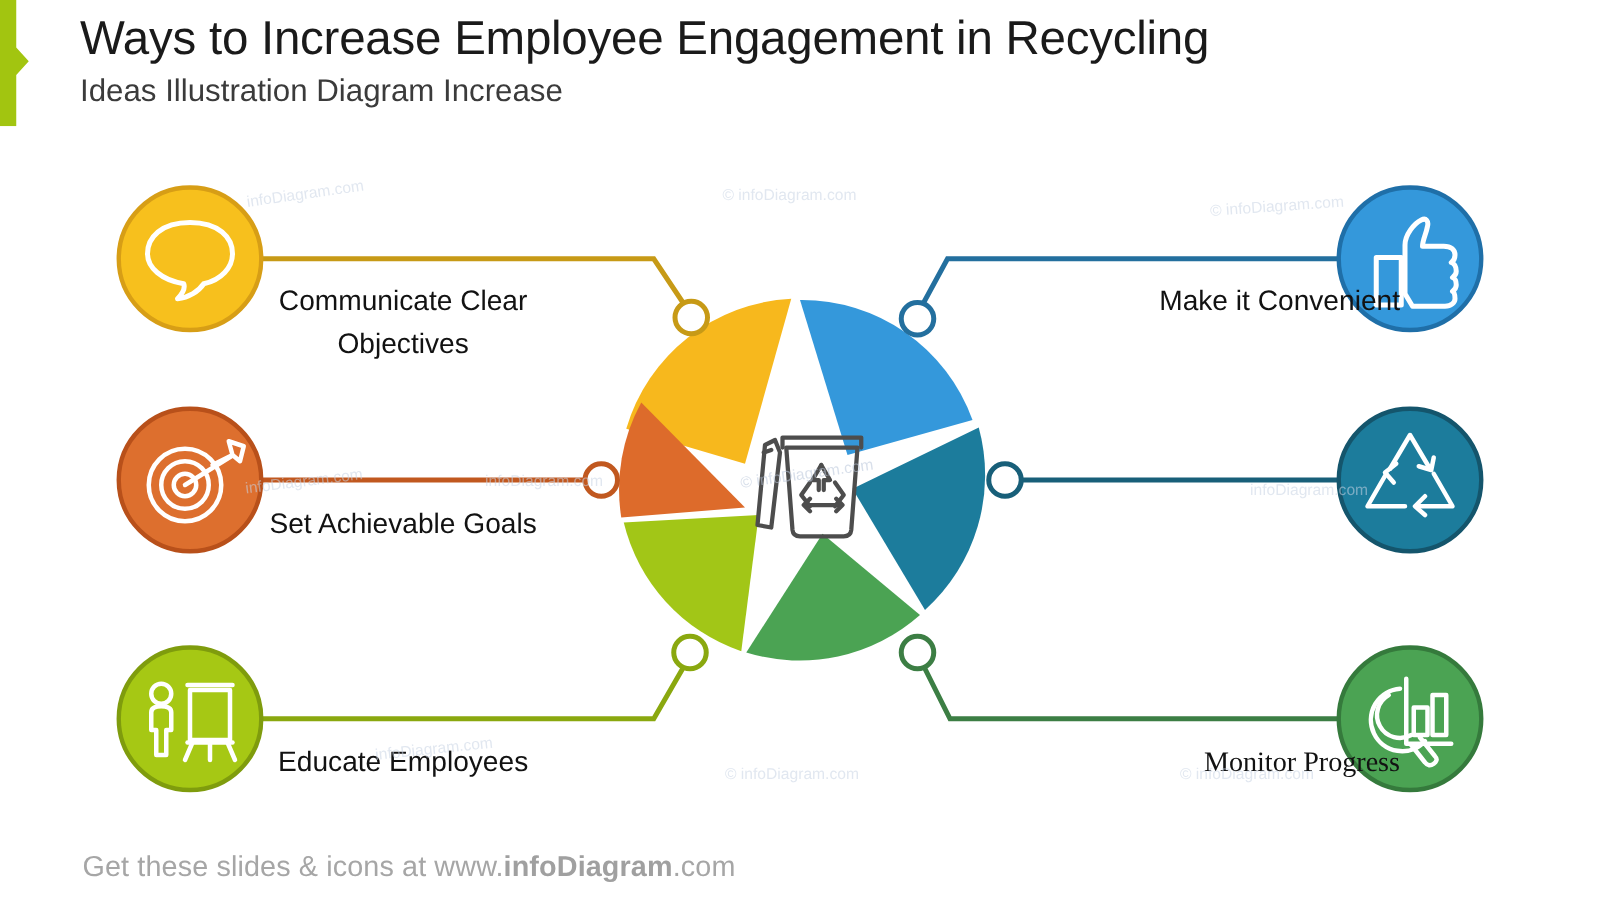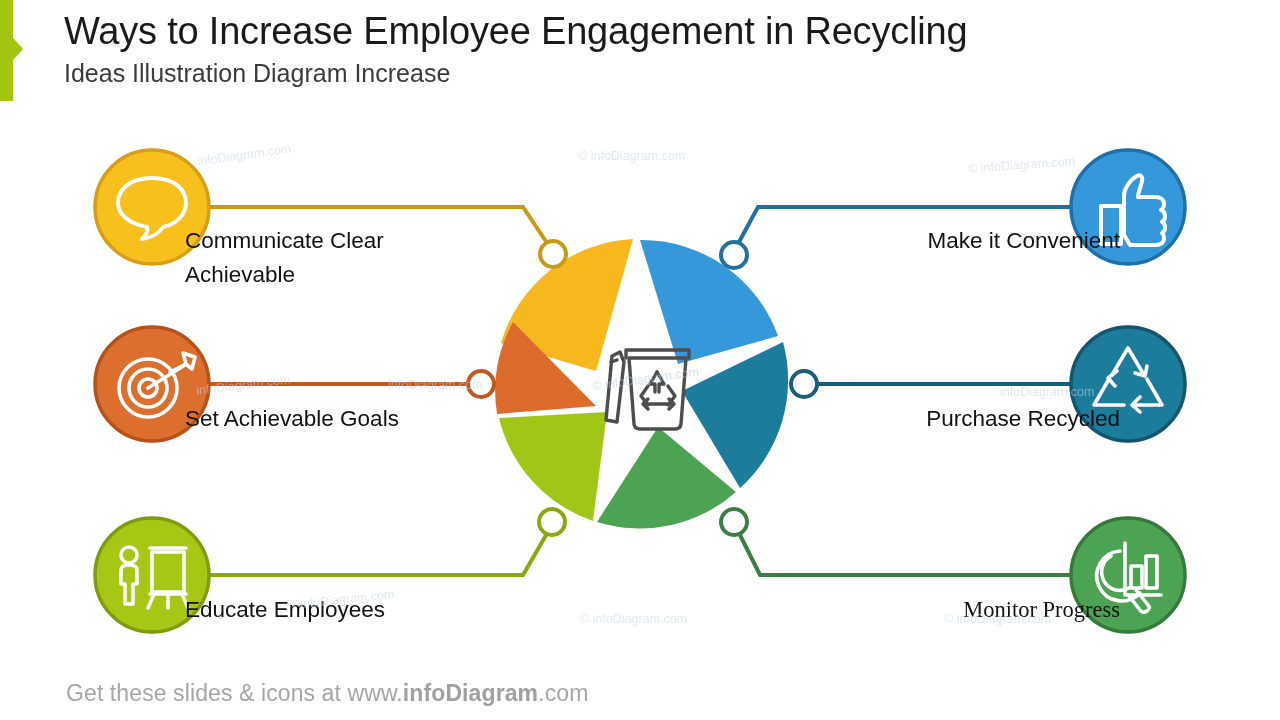--- a/index.html
+++ b/index.html
@@ -66,21 +66,21 @@
 
   
   .label {
     position: absolute;
     font-size: 22.5px;
     color: #121212;
     line-height: 34px;
     font-weight: 400;
   }
   .label.left {
-    text-align: left;
+    text-align: center;
   }
   .label.right {
     text-align: right;
   }
   .lbl-communicate { left: 185px; top: 224px; width: 275px; }
   .lbl-goals       { left: 185px; top: 402px; width: 275px; }
   .lbl-educate     { left: 185px; top: 593px; width: 275px; }
   .lbl-convenient  { left: 820px; top: 224px; width: 300px; }
   .lbl-purchase    { left: 820px; top: 402px; width: 300px; }
   .lbl-monitor     { left: 820px; top: 593px; width: 300px; font-family: Liberation Serif, serif; }
@@ -265,34 +265,31 @@
         <path d="M1120,551 A 25,25 0 1 0 1140,593"></path>
         <path d="M1111,556 A 18,18 0 1 0 1129,588"></path>
 
         <path d="M1136,590 L1148,605 Q1151,608 1147,611 Q1143,614 1140,610 L1129,596"></path>
       </g>
     </g>
   </svg>
 
   <div class="label left lbl-communicate">
     <div>Communicate Clear</div>
-    <div>Achievable</div>
+    <div>Objectives</div>
   </div>
   <div class="label left lbl-goals">
     <div>Set Achievable Goals</div>
   </div>
   <div class="label left lbl-educate">
     <div>Educate Employees</div>
   </div>
 
   <div class="label right lbl-convenient">
     <div>Make it Convenient</div>
-  </div>
-  <div class="label right lbl-purchase">
-    <div>Purchase Recycled</div>
   </div>
   <div class="label right lbl-monitor">
     <div>Monitor Progress</div>
   </div>
 
   <div class="watermark wm1">infoDiagram.com</div>
   <div class="watermark wm2">© infoDiagram.com</div>
   <div class="watermark wm3">© infoDiagram.com</div>
   <div class="watermark wm4">infoDiagram.com</div>
   <div class="watermark wm5">infoDiagram.com</div>

